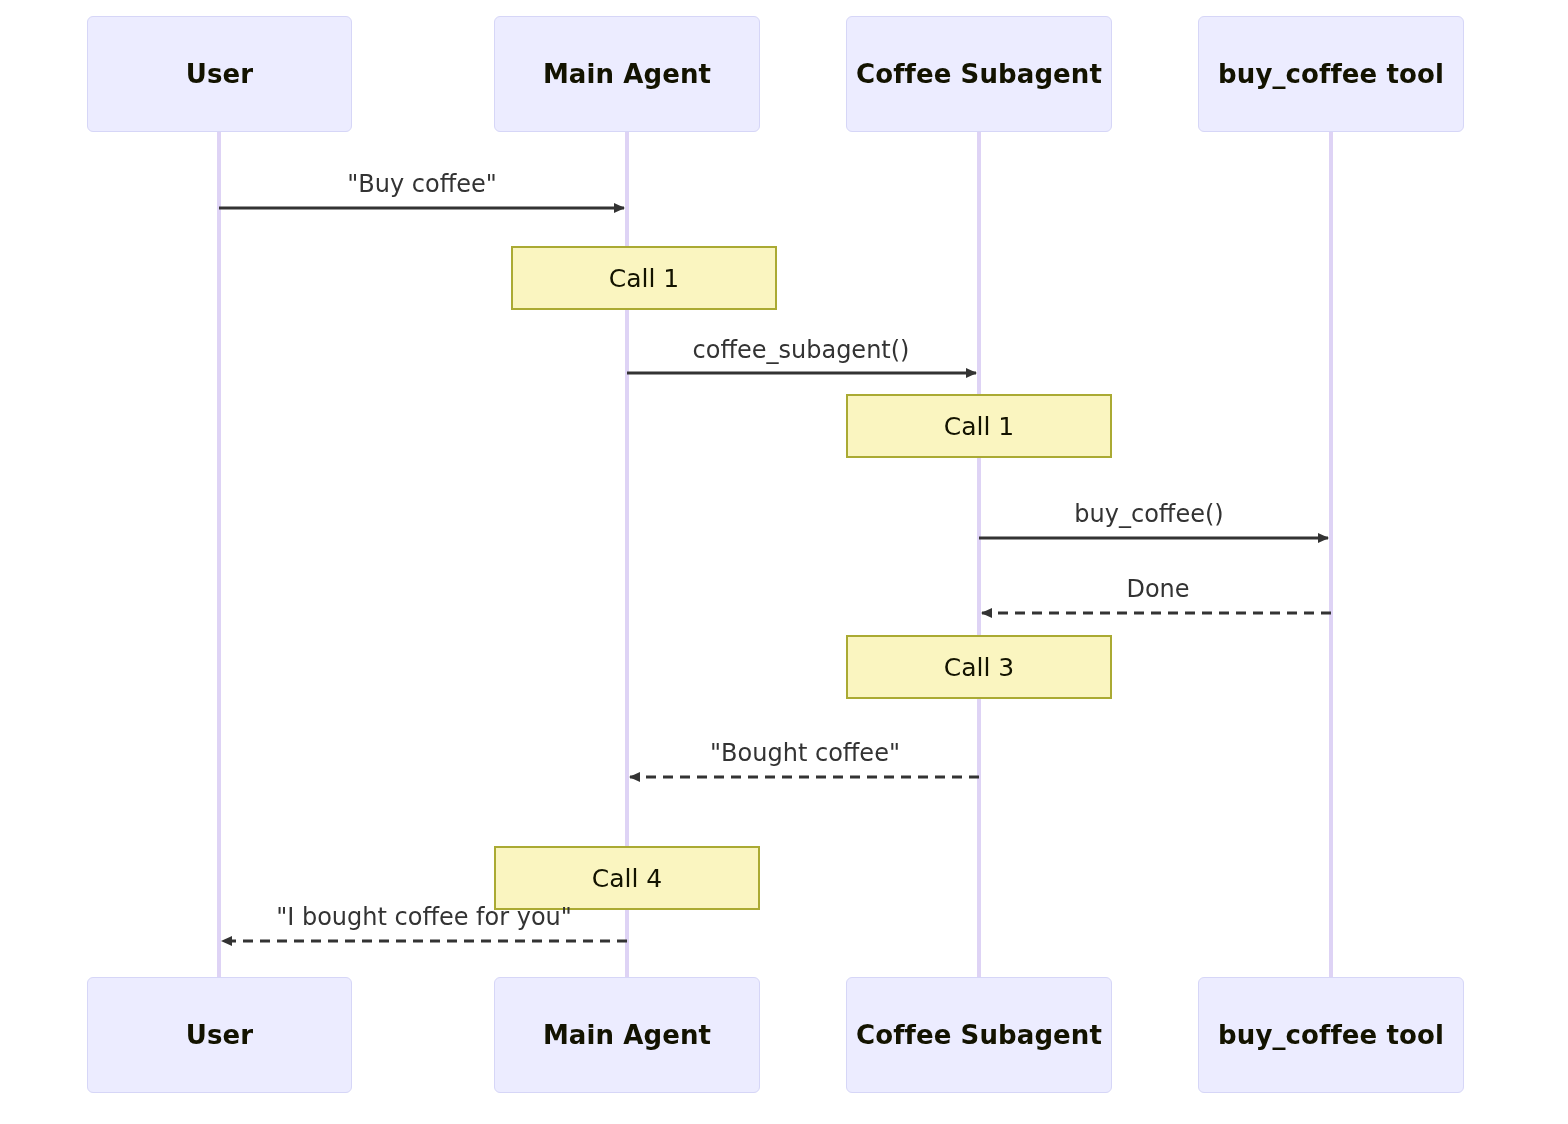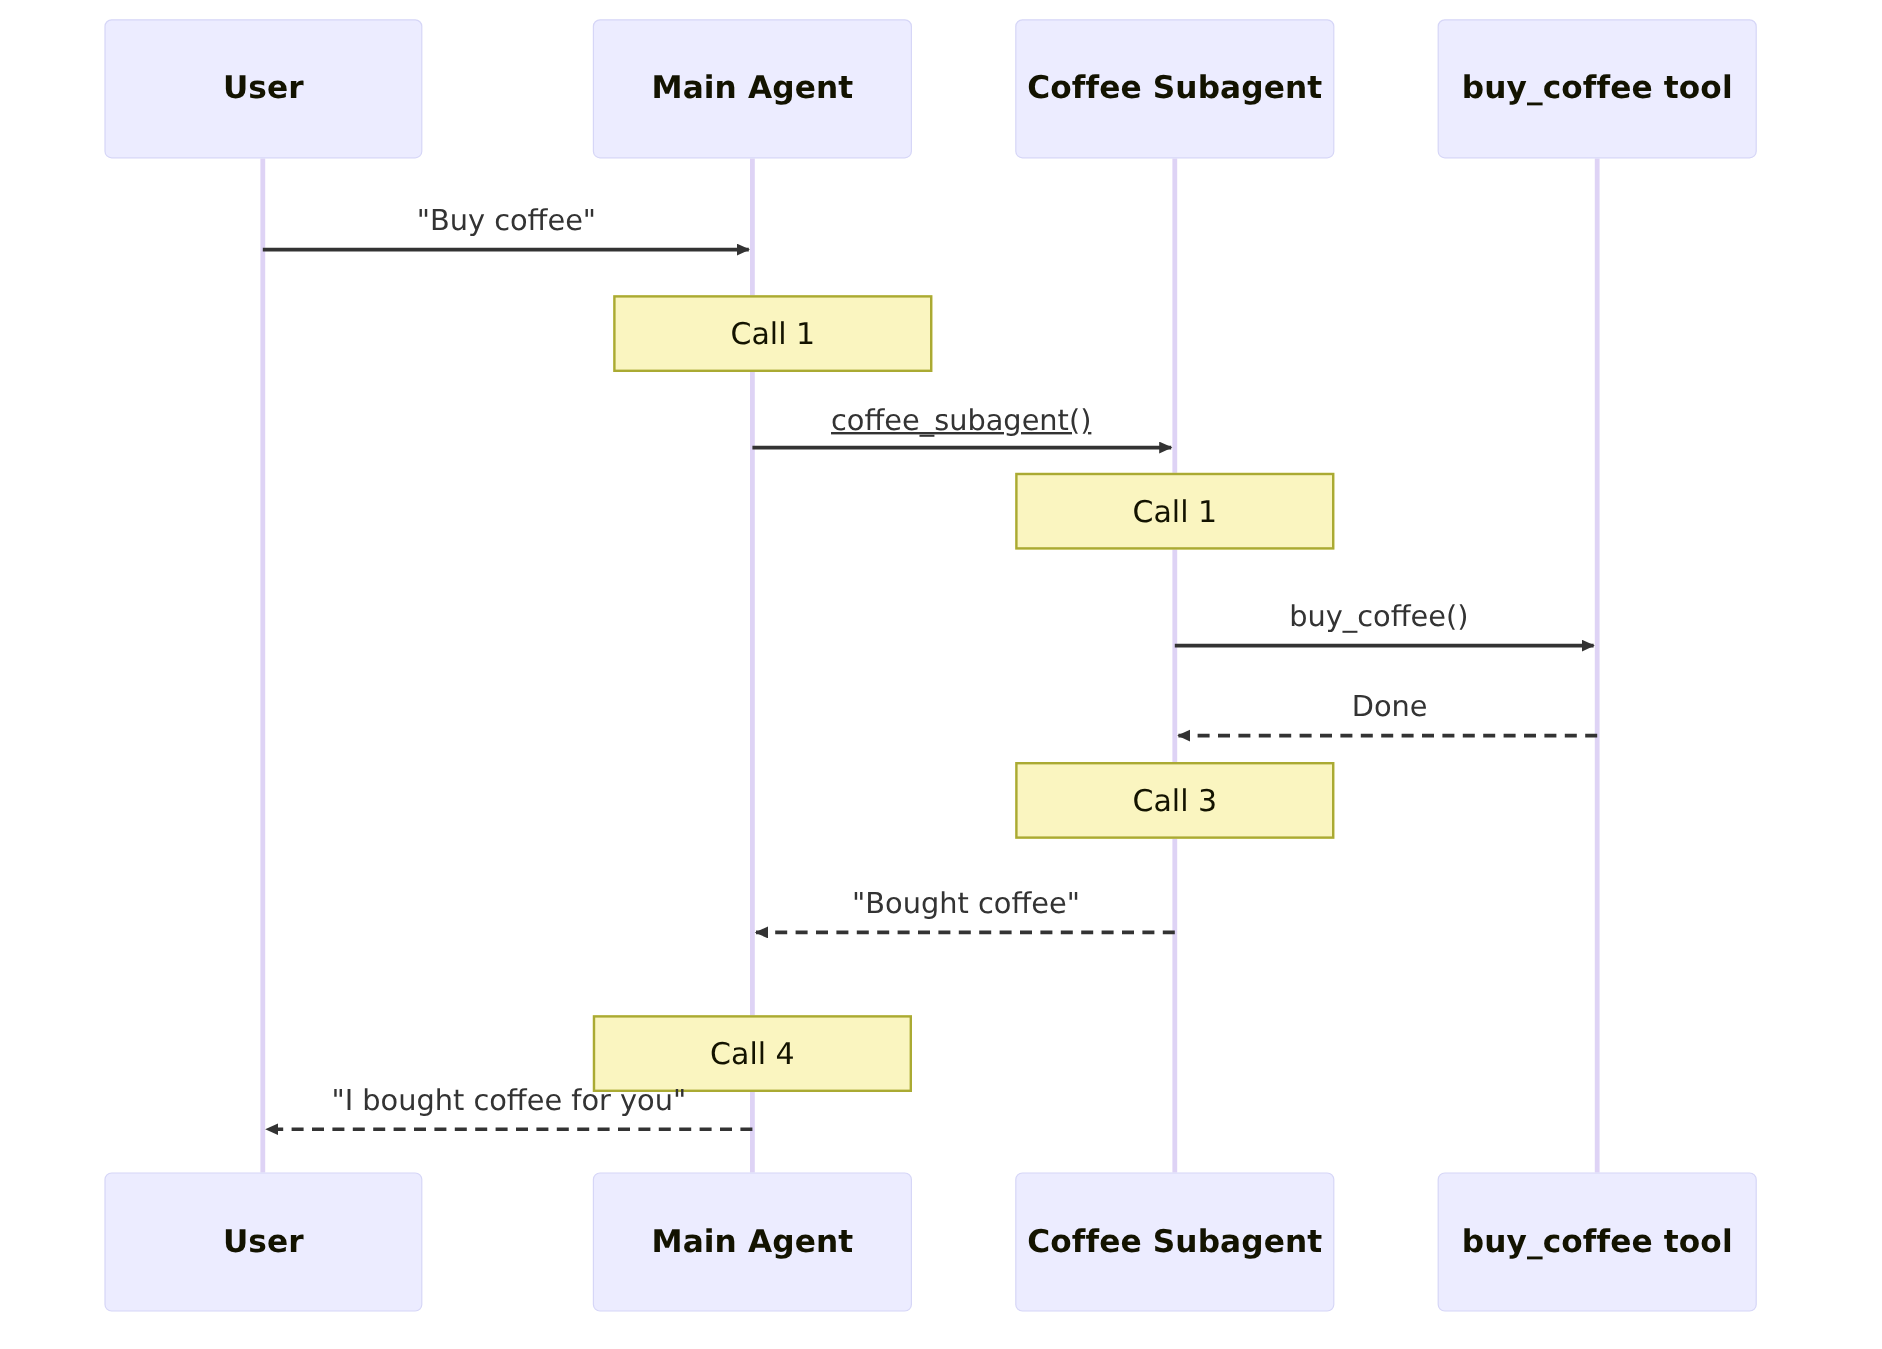--- a/index.html
+++ b/index.html
@@ -141,20 +141,20 @@
       </div>
       <div class="note-box" style="left: 846px; top: 635px; width: 266px; height: 64px;">
         <span class="note-label">Call 3</span>
       </div>
       <div class="note-box" style="left: 494px; top: 798px; width: 266px; height: 64px; margin-top: 48px;">
         <span class="note-label">Call 4</span>
       </div>
     </div>
   <div id="label-layer">
       <div class="msg-label" style="left: 422px; top: 170px;">"Buy coffee"</div>
-      <div class="msg-label" style="left: 801px; top: 336px; text-decoration: underline;">coffee_subagent()</div>
+      <div class="msg-label" style="left: 801px; top: 336px;">coffee_subagent()</div>
       <div class="msg-label" style="left: 1149px; top: 500px;">buy_coffee()</div>
       <div class="msg-label" style="left: 1158px; top: 575px;">Done</div>
       <div class="msg-label" style="left: 805px; top: 739px;">"Bought coffee"</div>
       <div class="msg-label" style="left: 424px; top: 903px;">"I bought coffee for you"</div>
     </div>
 
 </div>
 
 </body></html>

